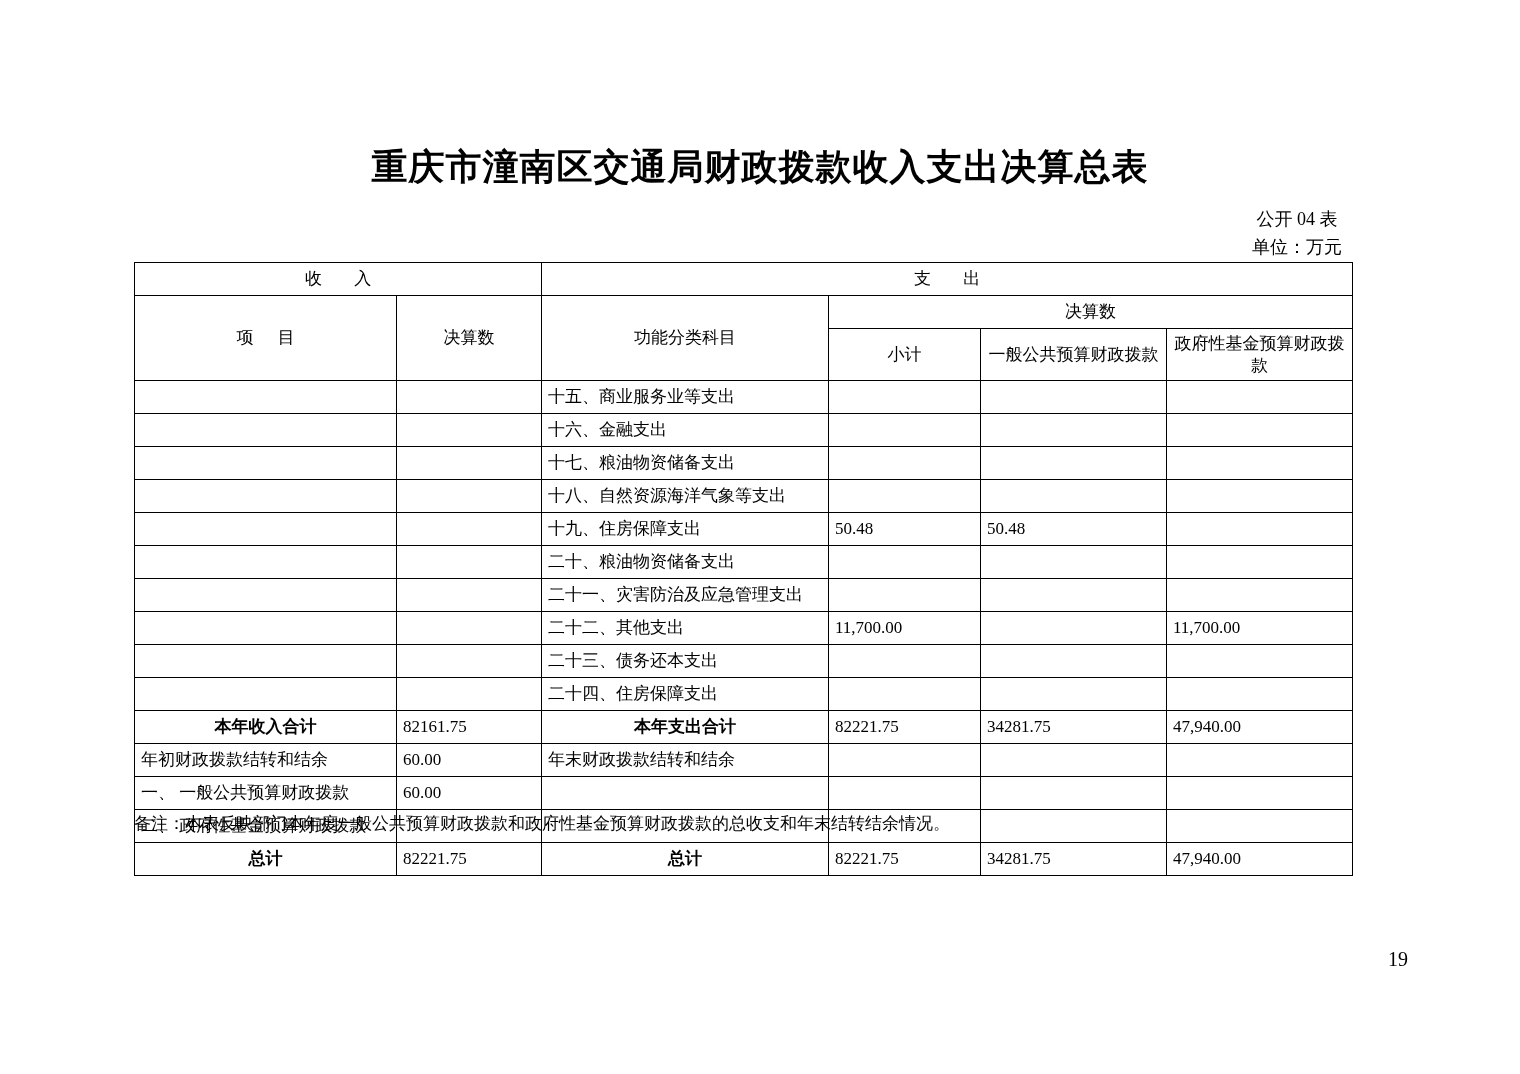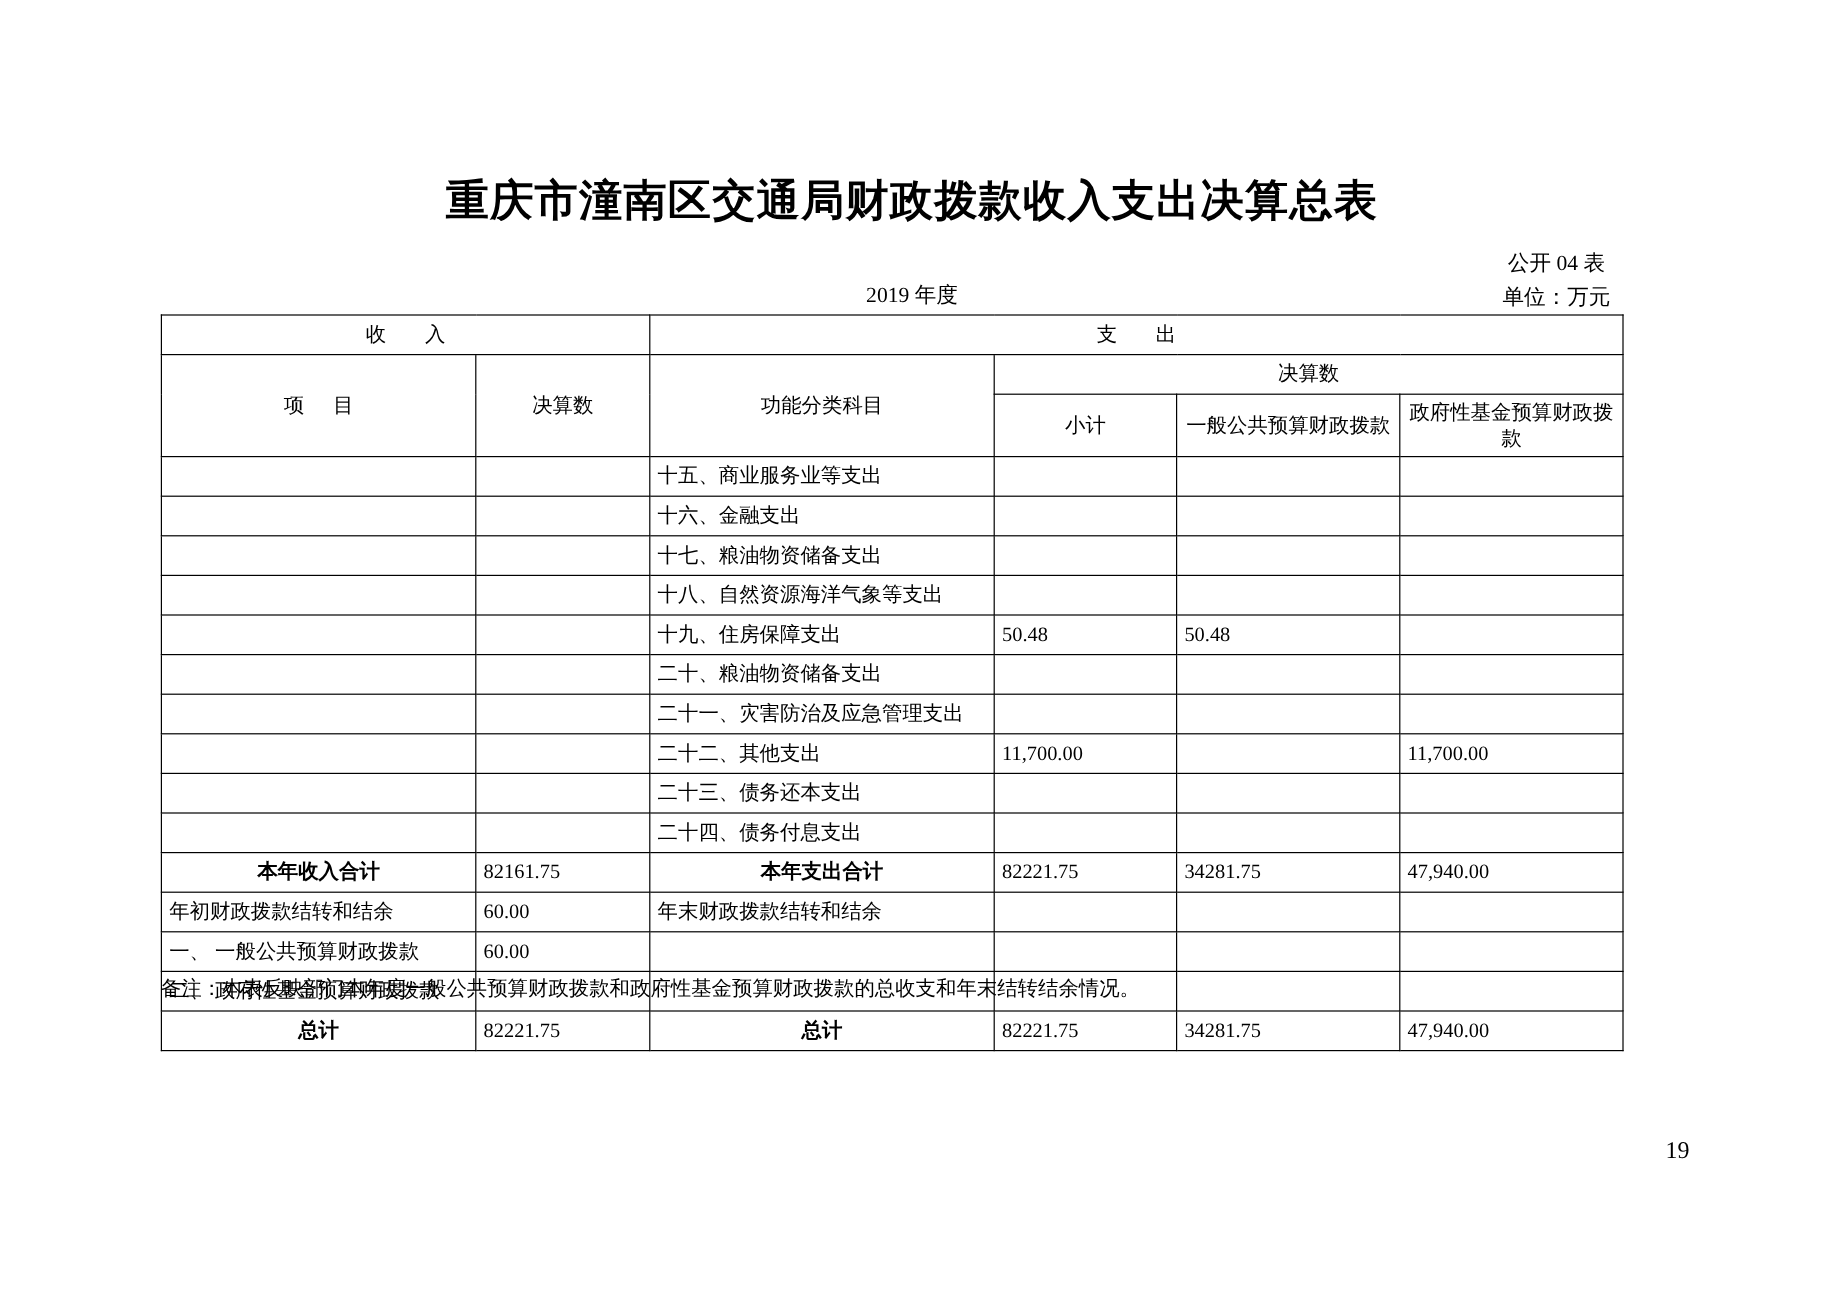--- a/index.html
+++ b/index.html
@@ -96,21 +96,20 @@
 
 <div class="page">
 
   <div class="doc-title">重庆市潼南区交通局财政拨款收入支出决算总表</div>
 
   <div class="meta-right">
     <div>公开 04 表</div>
     <div>单位：万元</div>
   </div>
 
-  <div class="meta-year">2019 年度</div>
 
   <table class="main">
     <colgroup>
       <col class="c-income-item">
       <col class="c-income-num">
       <col class="c-func">
       <col class="c-sub">
       <col class="c-gen">
       <col class="c-fund">
     </colgroup>
@@ -199,21 +198,21 @@
         <td class="left"></td>
         <td class="right num"></td>
         <td class="left">二十三、债务还本支出</td>
         <td class="right num"></td>
         <td class="right num"></td>
         <td class="right num"></td>
       </tr>
       <tr>
         <td class="left"></td>
         <td class="right num"></td>
-        <td class="left">二十四、债务付息支出</td>
+        <td class="left">二十四、住房保障支出</td>
         <td class="right num"></td>
         <td class="right num"></td>
         <td class="right num"></td>
       </tr>
       <tr>
         <td class="center bold">本年收入合计</td>
         <td class="right num">82161.75</td>
         <td class="center bold">本年支出合计</td>
         <td class="right num">82221.75</td>
         <td class="right num">34281.75</td>

